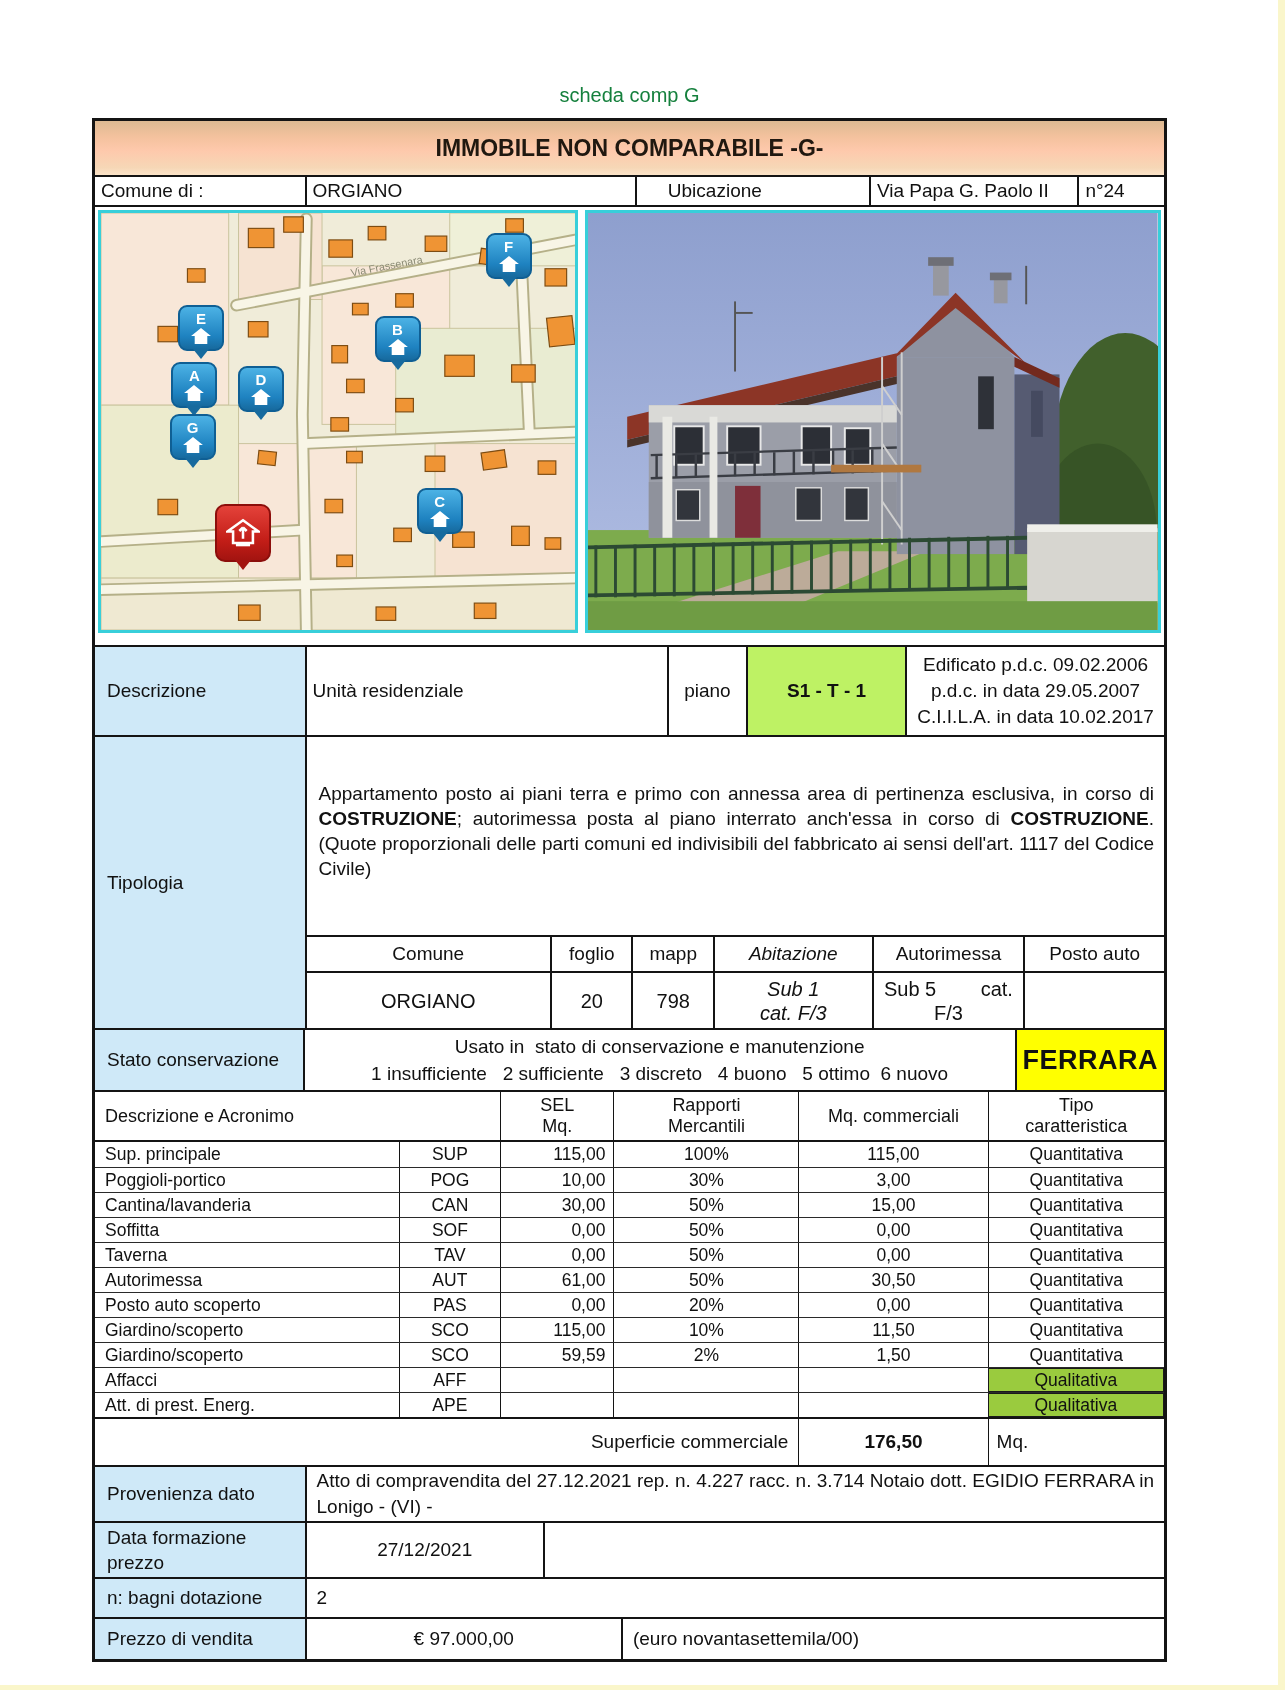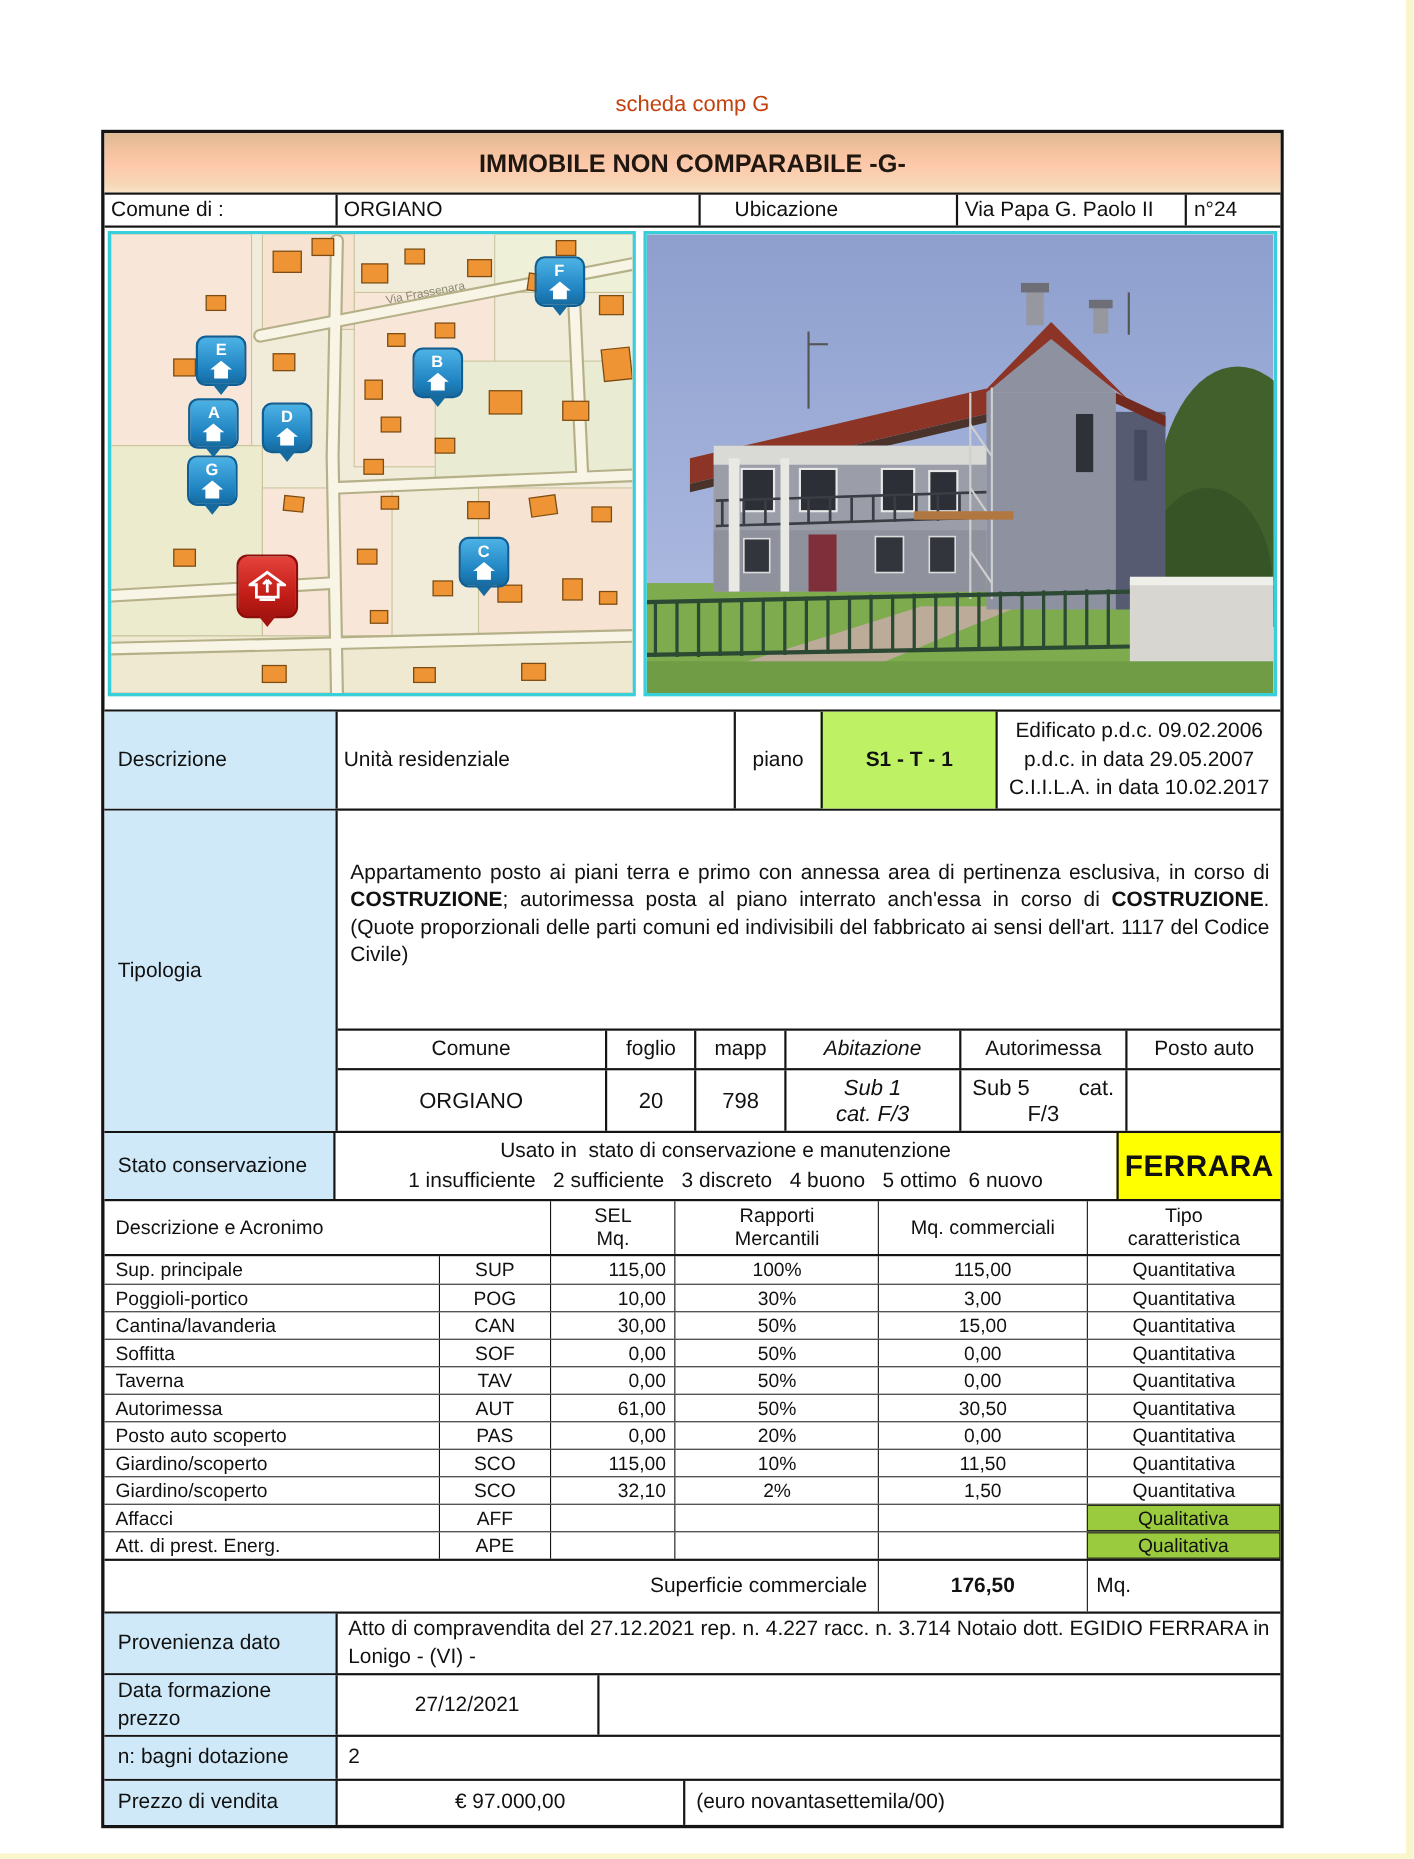--- a/index.html
+++ b/index.html
@@ -10,21 +10,21 @@
     font-family: "Liberation Sans", sans-serif;
     color: #111;
   }
   .page {
     position: absolute; left:0; top:0;
     width: 1278px; height: 1685px;
     background: #ffffff;
   }
   .doc-title {
     position: absolute; top: 84px; left: 92px; width: 1075px;
-    text-align: center; font-size: 20px; color:#c2410c;
+    text-align: center; font-size: 20px; color:#15803d;
   }
   .sheet {
     position: absolute; left: 92px; top: 118px; width: 1075px;
     border: 3px solid #141414; background:#fff;
   }
   .trow { display: flex; border-top: 2px solid #141414; align-items: stretch; }
   .trow:first-child { border-top: none; }
   .cell { border-left: 2px solid #141414; padding: 2px 6px; display:flex; flex-direction:column; justify-content:center; }
   .cell:first-child { border-left: none; }
   .lab { background: #cfe9f8; font-size: 19px; justify-content:center;padding-left:12px; }
@@ -522,21 +522,21 @@
               <div class="sc s1 l">Giardino/scoperto</div>
               <div class="sc s2">SCO</div>
               <div class="sc s3 r">115,00</div>
               <div class="sc s4">10%</div>
               <div class="sc s5">11,50</div>
               <div class="sc s6">Quantitativa</div>
             </div>
             <div class="srow">
               <div class="sc s1 l">Giardino/scoperto</div>
               <div class="sc s2">SCO</div>
-              <div class="sc s3 r">32,10</div>
+              <div class="sc s3 r">59,59</div>
               <div class="sc s4">2%</div>
               <div class="sc s5">1,50</div>
               <div class="sc s6">Quantitativa</div>
             </div>
             <div class="srow">
               <div class="sc s1 l">Affacci</div>
               <div class="sc s2">AFF</div>
               <div class="sc s3 r"></div>
               <div class="sc s4"></div>
               <div class="sc s5"></div>

